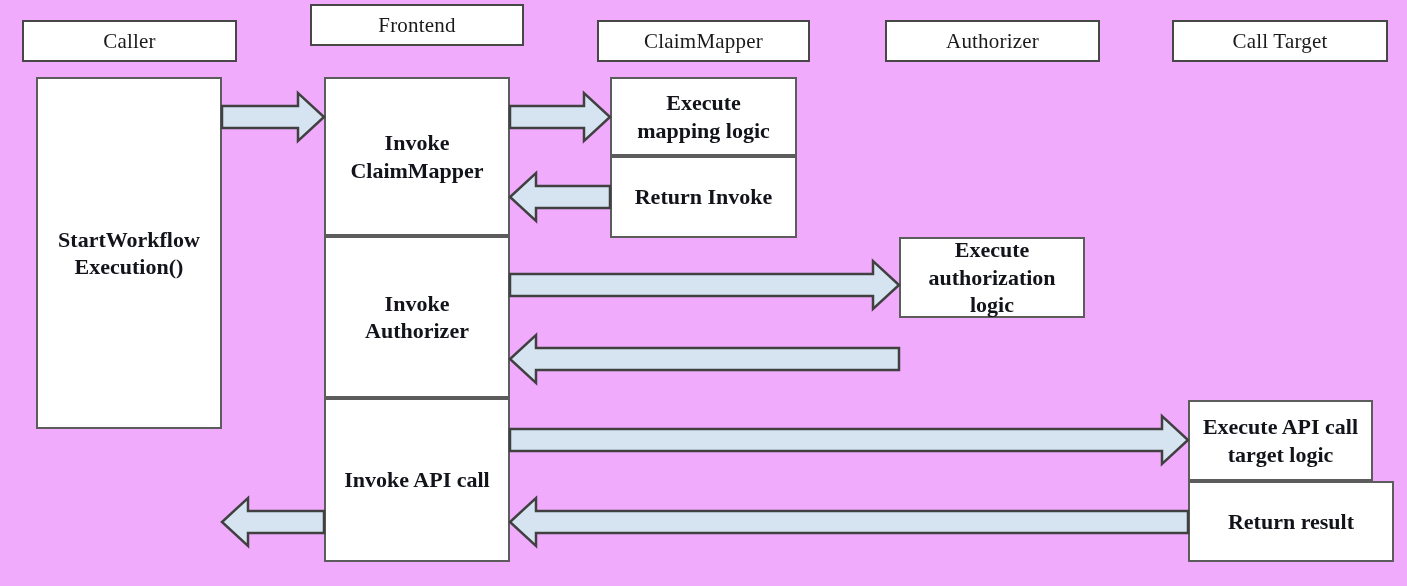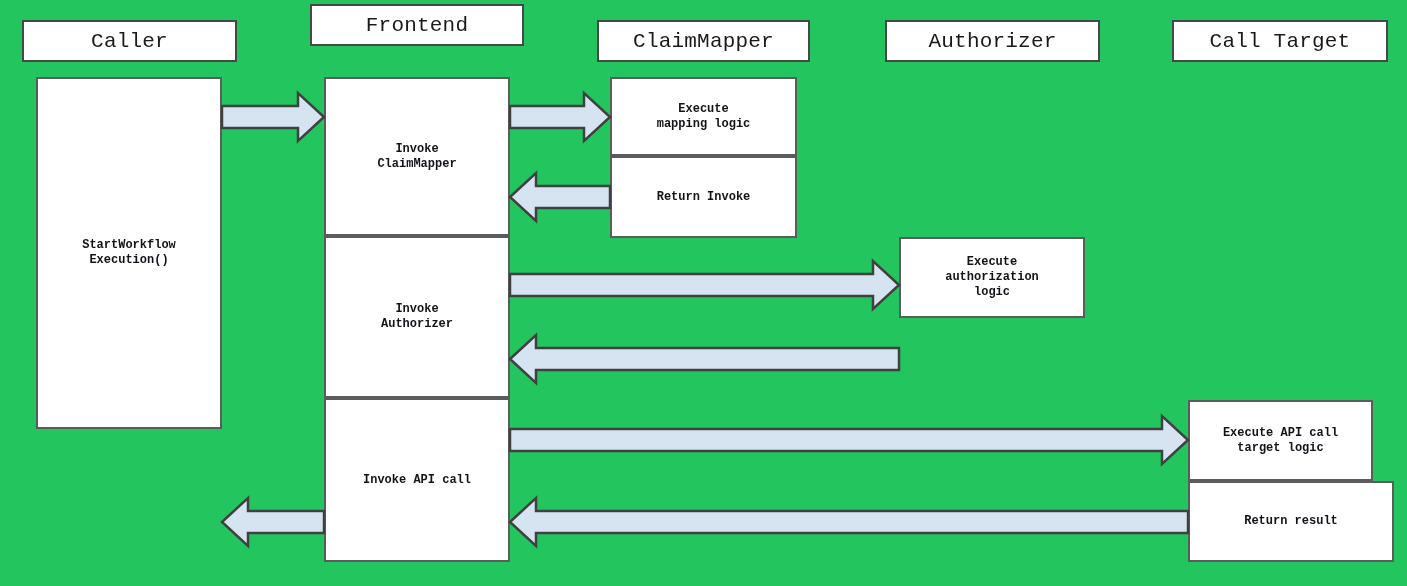--- a/index.html
+++ b/index.html
@@ -1,23 +1,23 @@
 <!DOCTYPE html>
 <html><head>
 <meta charset="utf-8">
 <style>
   html,body{margin:0;padding:0;background:#000;}
-  #stage{position:relative;width:1407px;height:586px;background:#22c55e;overflow:hidden;
-         font-family:Liberation Mono, monospace;}
+  #stage{position:relative;width:1407px;height:586px;background:#f0abfc;overflow:hidden;
+         font-family:Liberation Serif, serif;}
   .hdr{position:absolute;background:#fff;border:2px solid #474747;box-sizing:border-box;
        display:flex;align-items:center;justify-content:center;color:#1a1a1a;
        font-size:21px;font-weight:400;letter-spacing:.2px;}
   .lifebox{position:absolute;background:#fff;border:2px solid #5c5c5c;box-sizing:border-box;
            display:flex;align-items:center;justify-content:center;text-align:center;
-           color:#12141a;font-size:12px;font-weight:700;line-height:1.25;padding:4px 0;}
+           color:#12141a;font-size:22px;font-weight:700;line-height:1.25;padding:4px 0;}
   .arrow{position:absolute;}
   .arrow svg{display:block;overflow:visible;}
 </style>
 </head>
 <body>
 
 <div id="stage">
     <div class="hdr" style="left: 22px; top: 20px; width: 215px; height: 42px; border-color: rgb(71, 71, 71);">Caller</div>
     <div class="hdr" style="left: 310px; top: 4px; width: 214px; height: 42px; border-color: rgb(71, 71, 71);">Frontend</div>
     <div class="hdr" style="left: 597px; top: 20px; width: 213px; height: 42px; border-color: rgb(71, 71, 71);">ClaimMapper</div>

